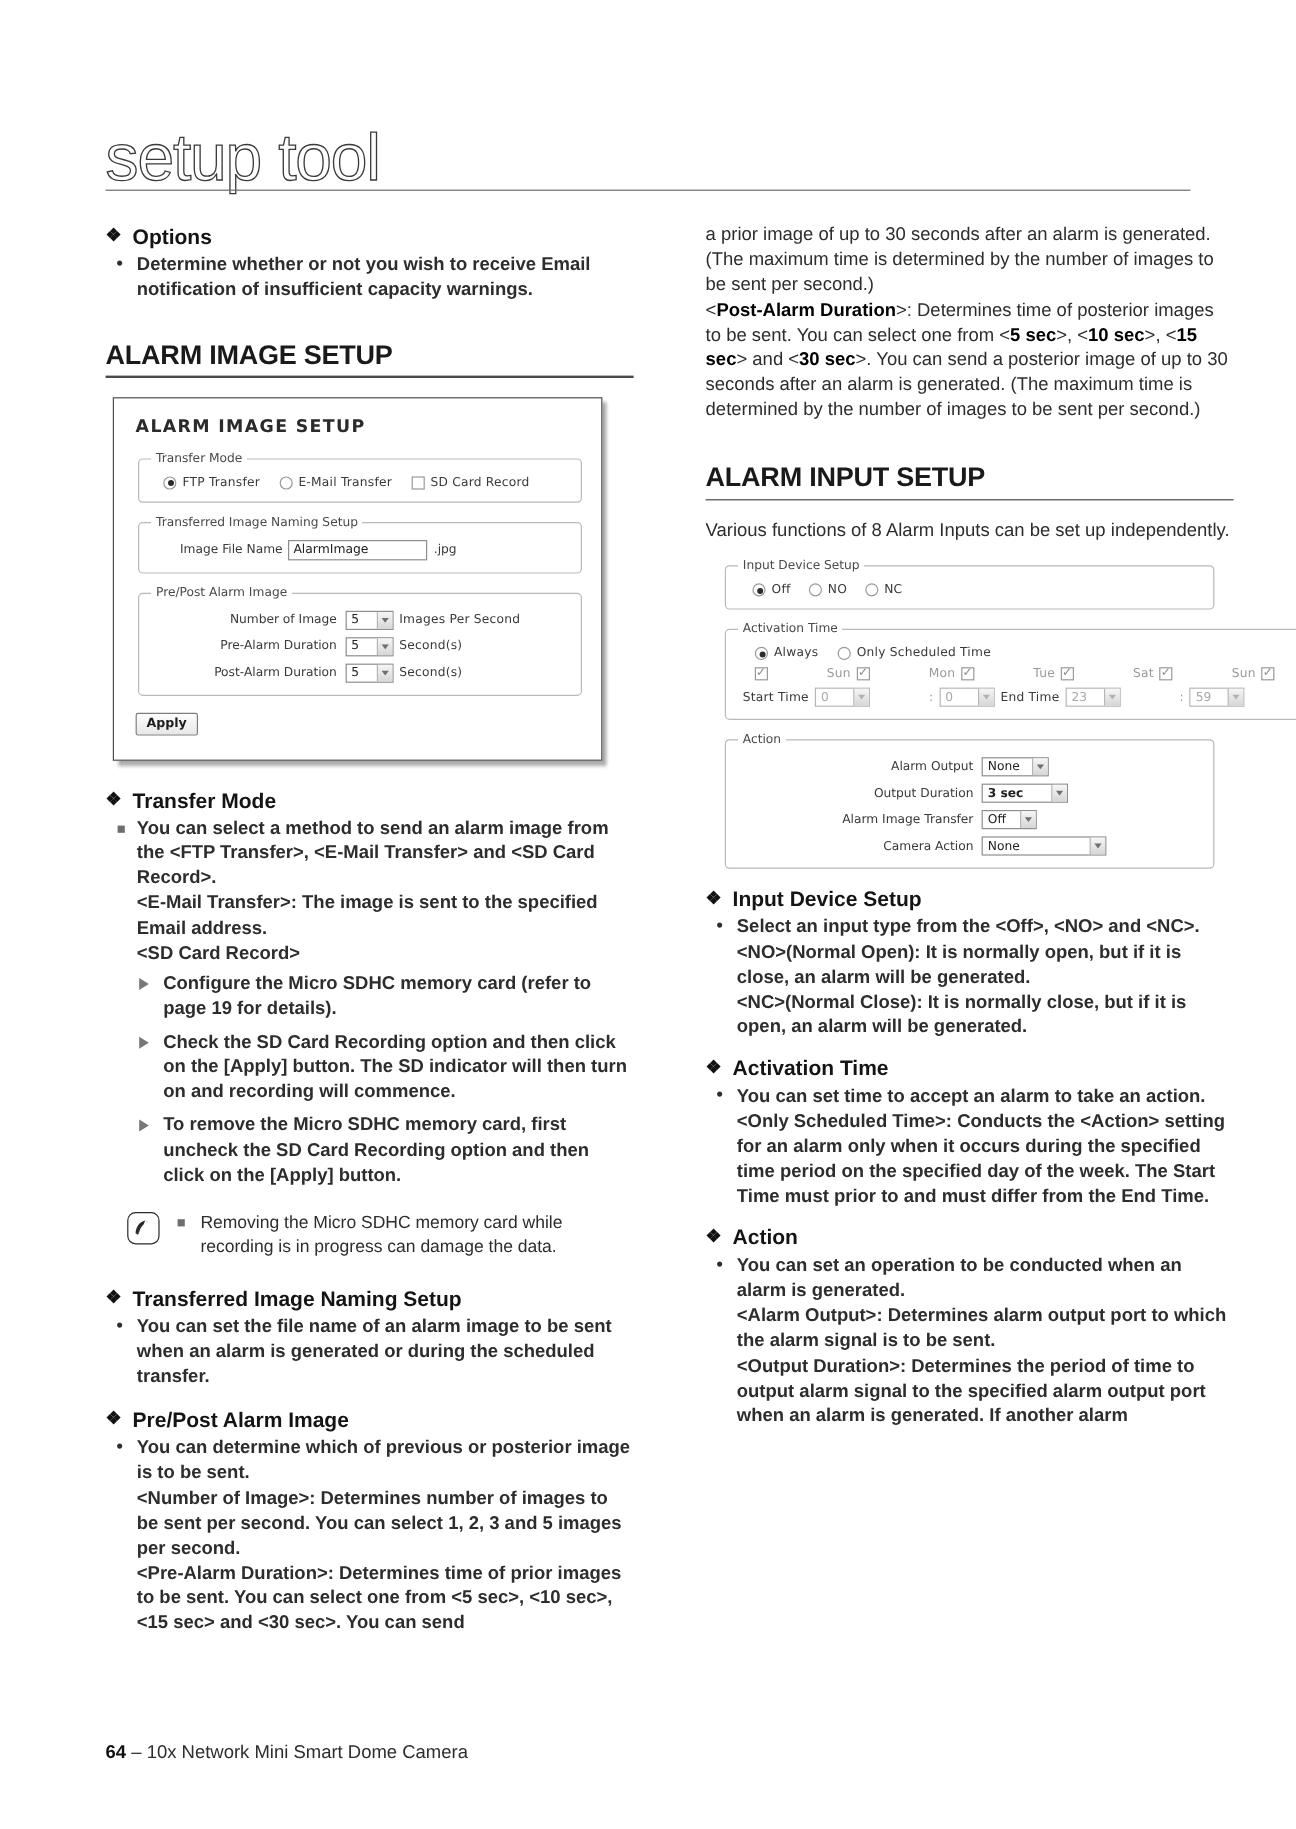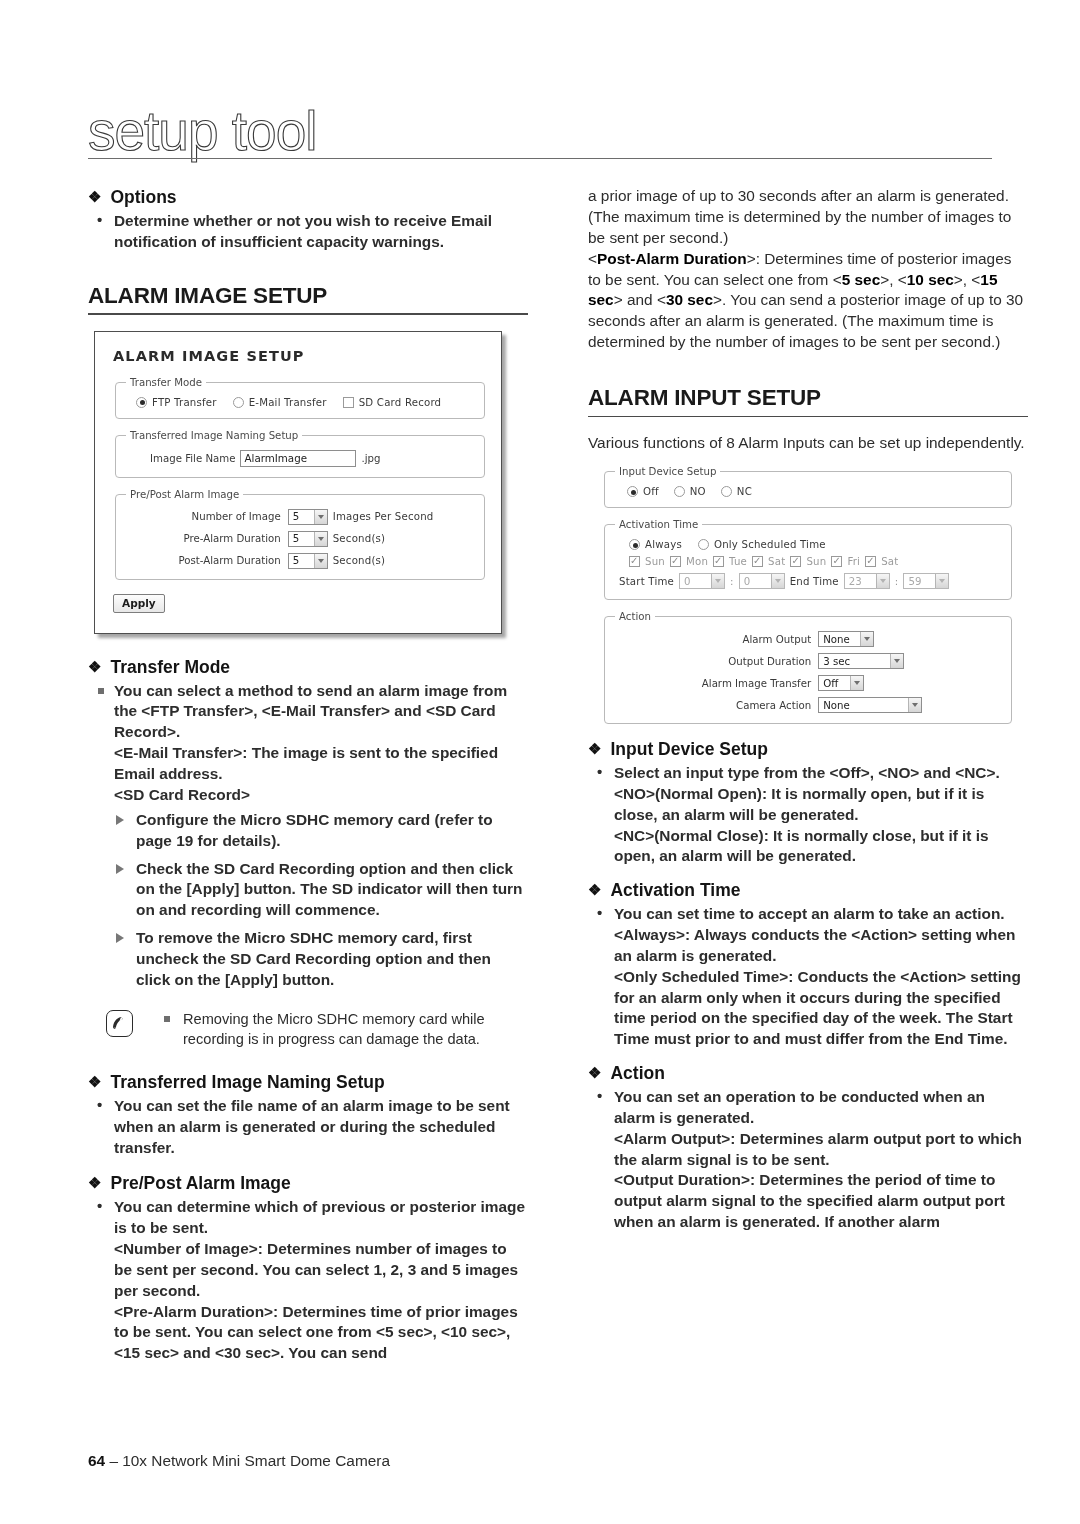--- a/index.html
+++ b/index.html
@@ -99,21 +99,21 @@
     position:absolute; left:2px; top:5px;
     width:0; height:0;
     border-left:8px solid #777;
     border-top:5px solid transparent;
     border-bottom:5px solid transparent;
   }
   .cont{ display:block; }
 
   
   .note{
-    display:flex; gap:28px; align-items:flex-start;
+    display:flex; gap:12px; align-items:flex-start;
     margin:18px 0 22px 18px;
   }
   .note-icon{
     flex:0 0 auto; width:27px; height:27px;
     border:1.6px solid #2b2b2b; border-radius:7px;
     position:relative; background:#fff;
     margin-top:1px;
   }
   .note-icon svg{ position:absolute; left:3px; top:3px; }
   .note-body{ flex:1 1 auto; position:relative; padding-left:22px; }
@@ -165,21 +165,21 @@
   .cbox{
     display:inline-block; width:11px; height:11px;
     border:1px solid #9a9a9a; background:#fff; position:relative;
     flex:0 0 auto;
   }
   .cbox.on::after{
     content:"\2713"; position:absolute; left:0px; top:-3px;
     font-size:10px; color:#8d8d8d; line-height:13px;
   }
   .lbl{ font-size:10.2px; color:#3a3a3a; letter-spacing:0.2px; }
-  .lbl.dim{ color:#9b9b9b; }
+  .lbl.dim{ color:#9b9b9b;margin-left:44px; }
 
   
   .tinput{
     border:1px solid #8e8e8e; background:#fff;
     height:17px; width:116px;
     font-size:10.3px; color:#222;
     display:flex; align-items:center; padding:0 3px;
     font-family:"DejaVu Sans", sans-serif;
   }
   .ext{ font-size:10.2px; color:#3a3a3a; }
@@ -203,21 +203,21 @@
     border-left:3.5px solid transparent;
     border-right:3.5px solid transparent;
     border-top:4px solid #6f6f6f;
     font-style:normal;
   }
   .sel.dim{ color:#a9a9a9; border-color:#b8b8b8; }
   .sel.dim .arw i{ border-top-color:#b3b3b3; }
   .sel.w40{ width:40px; }
   .sel.w46{ width:46px; }
   .sel.w56{ width:56px; }
-  .sel.w86{ width:86px; }
+  .sel.w86{ width:72px;font-weight:bold; }
   .sel.w104{ width:104px; }
 
   .flabel{ font-size:10.2px; color:#3a3a3a; text-align:right; }
 
   .apply-btn{
     display:inline-block; margin-top:3px;
     border:1px solid #7d7d7d; border-radius:2px;
     background:linear-gradient(#fdfdfd,#e7e7e7);
     font-size:10.5px; padding:2px 8px 3px; color:#1c1c1c;
     font-weight:600;
@@ -519,21 +519,20 @@
     </li>
   </ul>
 
   <div class="h3" style="margin-top:12px;">
     <span class="dia">❖</span>
     <span>Activation Time</span>
   </div>
   <ul class="lv1">
     <li>
       <span>You can set time to accept an alarm to take an action.</span>
-      <span class="cont"><span>&lt;</span><b>Always</b><span>&gt;: Always conducts the &lt;</span><b>Action</b><span>&gt; setting when an alarm is generated.</span></span>
       <span class="cont"><span>&lt;</span><b>Only Scheduled Time</b><span>&gt;: Conducts the &lt;</span><b>Action</b><span>&gt; setting for an alarm only when it occurs during the specified time period on the specified day of the week. The Start Time must prior to and must differ from the End Time.</span></span>
     </li>
   </ul>
 
   <div class="h3" style="margin-top:12px;">
     <span class="dia">❖</span>
     <span>Action</span>
   </div>
   <ul class="lv1">
     <li>

